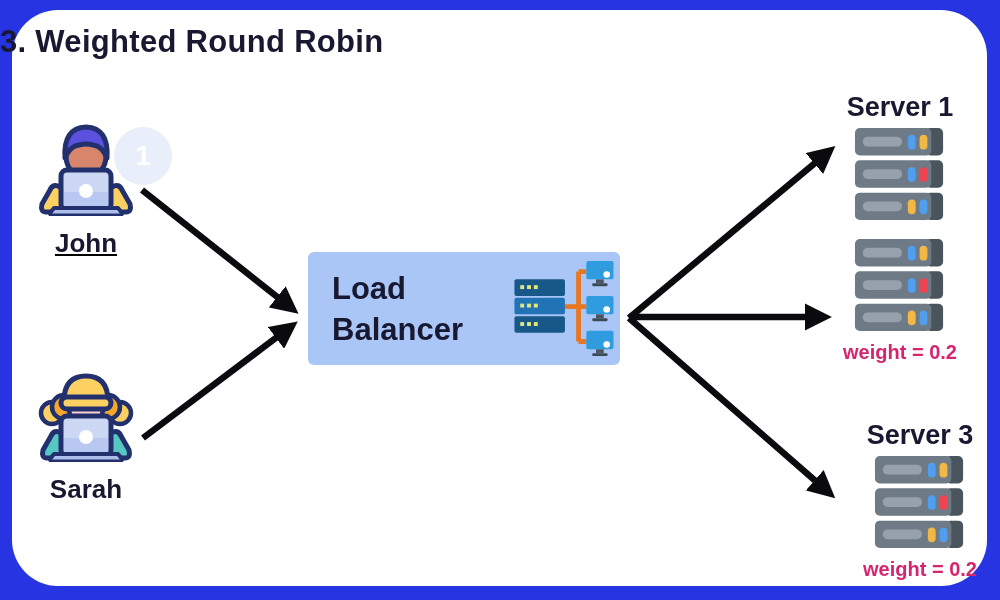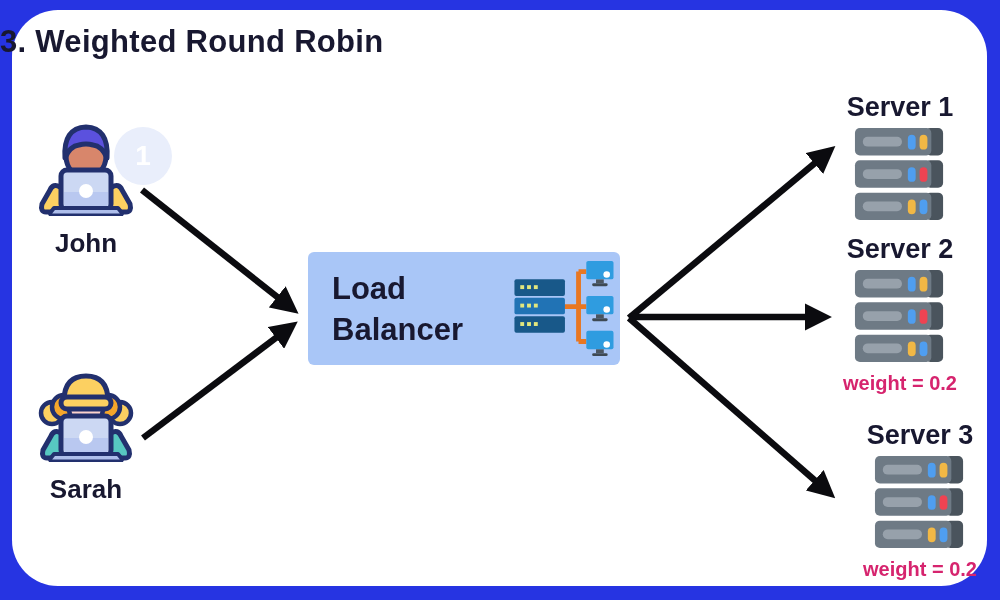--- a/index.html
+++ b/index.html
@@ -13,21 +13,21 @@
     --badge-text:#ffffff;
   }
   *{box-sizing:border-box;}
   body{margin:0;font-family:"Liberation Sans","DejaVu Sans",sans-serif;background:#fff;}
   .frame{position:relative;width:1000px;height:600px;background:var(--frame-border);overflow:hidden;}
   .canvas{position:absolute;left:12px;top:10px;right:13px;bottom:14px;background:var(--canvas-bg);border-radius:46px;}
   .arrows{position:absolute;left:0;top:0;pointer-events:none;}
   .title{position:absolute;top:24px;left:0;width:100%;text-align:left;
          font-size:31px;font-weight:bold;color:var(--ink);letter-spacing:.3px;}
   .user{position:absolute;width:112px;text-align:center;}
-  .user-john{left:30px;top:120px;}
+  .user-john{left:30px;top:120px;text-decoration:underline;}
   .user-sarah{left:30px;top:366px;}
   .user .name{font-size:26px;font-weight:bold;color:var(--ink);margin-top:8px;}
   .badge{position:absolute;left:114px;top:127px;width:58px;height:58px;border-radius:50%;
          background:var(--badge-bg);color:var(--badge-text);font-size:28px;font-weight:bold;
          display:flex;align-items:center;justify-content:center;}
   .lb-box{position:absolute;left:308px;top:252px;width:312px;height:113px;
           background:var(--lb-box-bg);border-radius:6px;}
   .lb-label{position:absolute;left:24px;top:50%;transform:translateY(-50%);
             width:186px;font-size:31px;line-height:41px;font-weight:bold;color:var(--ink);}
   .lb-icon-wrap{position:absolute;right:4px;top:6px;}
@@ -154,21 +154,20 @@
         <rect x="74" y="68" width="18" height="28" rx="5" fill="#4a545d"></rect>
           <rect x="2" y="68" width="78" height="28" rx="5" fill="#6e7a85"></rect>
         <rect x="10" y="77" width="40" height="10" rx="5" fill="#97a1ab"></rect>
         <rect x="56" y="75" width="8" height="15" rx="4" fill="#f2b845"></rect>
           <rect x="68" y="75" width="8" height="15" rx="4" fill="#4f9ef0"></rect>
       </g>
     </svg>
   </div>
 
   <div class="server server-2">
-    <div class="label">Server 2</div>
     <svg class="icon" width="94" height="98" viewBox="0 0 96 100">
       <g>
         <rect x="74" y="2" width="18" height="28" rx="5" fill="#4a545d"></rect>
           <rect x="2" y="2" width="78" height="28" rx="5" fill="#6e7a85"></rect>
         <rect x="10" y="11" width="40" height="10" rx="5" fill="#97a1ab"></rect>
         <rect x="56" y="9" width="8" height="15" rx="4" fill="#4f9ef0"></rect>
           <rect x="68" y="9" width="8" height="15" rx="4" fill="#f2b845"></rect>
       </g>
       <g>
         <rect x="74" y="35" width="18" height="28" rx="5" fill="#4a545d"></rect>

